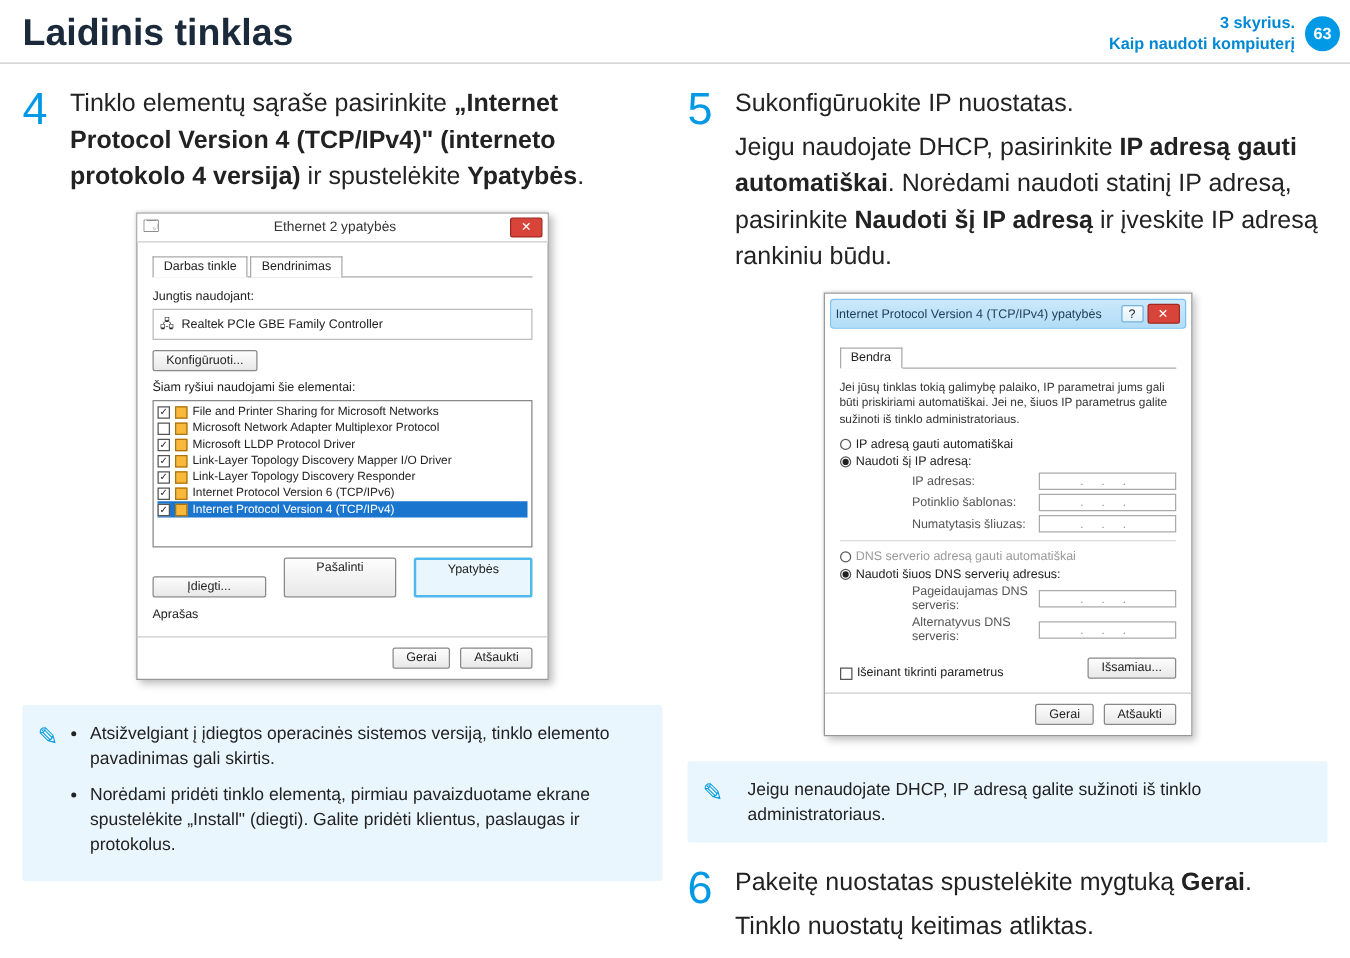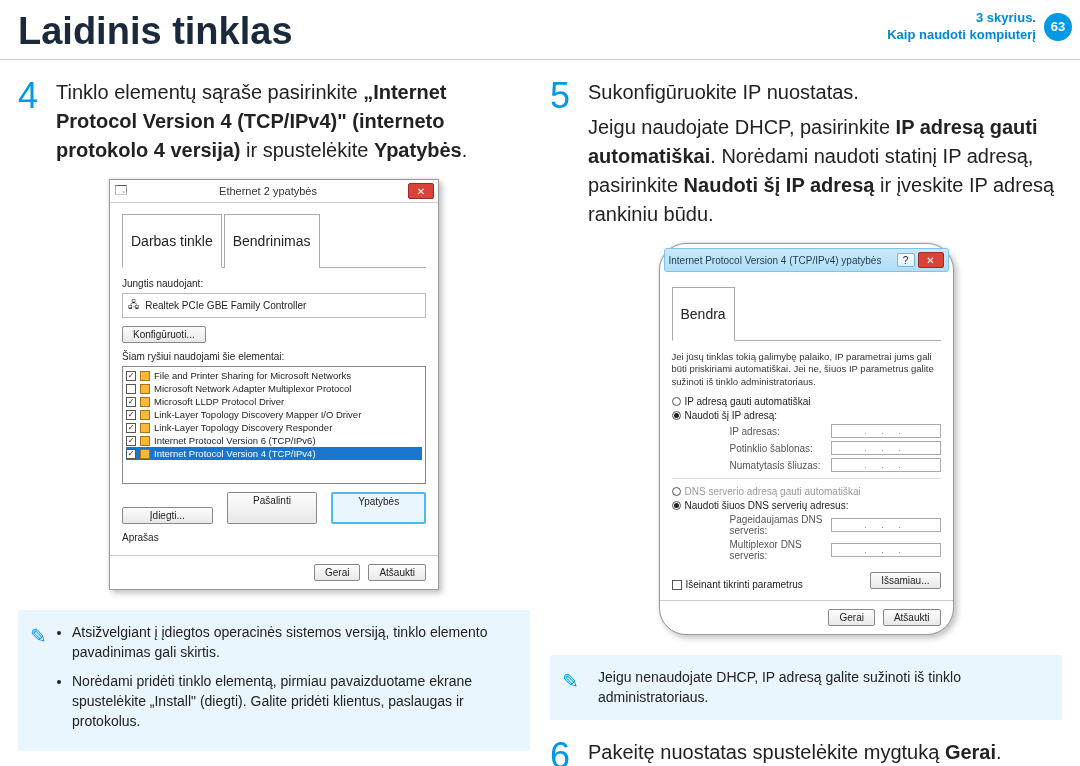--- a/index.html
+++ b/index.html
@@ -1,38 +1,38 @@
 <!DOCTYPE html>
 <html><head>
 <meta charset="utf-8">
 <style>
   * { box-sizing: border-box; margin: 0; padding: 0; }
   body { font-family: Arial, "Segoe UI", sans-serif; width: 1080px; height: 766px; background: #fff; position: relative; }
   .header { display: flex; align-items: flex-start; justify-content: space-between; padding: 10px 8px 0 18px; }
-  .title { font-size: 38px; font-weight: bold; color: #1a2a3a; }
+  .title { font-size: 30px; font-weight: bold; color: #1a2a3a; }
   .hdr-right { display: flex; align-items: center; gap: 8px; color: #0088d4; font-size: 13px; font-weight: bold; }
   .hdr-text { text-align: right; line-height: 1.3; }
   .page-circle { width: 28px; height: 28px; border-radius: 50%; background: #0099e5; color: #fff; display: flex; align-items: center; justify-content: center; font-size: 13px; font-weight: bold; }
   .divider { border-top: 1px solid #ccc; margin: 6px 0 18px 0; }
   .columns { display: flex; gap: 20px; padding: 0 18px; }
   .col { flex: 1; }
   .step { display: flex; gap: 10px; margin-bottom: 14px; }
   .step-num { font-size: 36px; color: #0099e5; font-weight: normal; line-height: 1; min-width: 28px; }
   .step-body { font-size: 20px; color: #222; line-height: 1.45; }
   .step-body b { font-weight: bold; }
   .dialog { border: 1px solid #999; background: #fff; box-shadow: 3px 3px 6px rgba(0,0,0,.25), -1px -1px 2px rgba(0,0,0,.08); margin: 10px auto 20px; font-size: 10px; font-family: "Segoe UI", Tahoma, sans-serif; color: #222; }
   .dlg1 { width: 330px; }
-  .dlg2 { width: 295px; border-radius: 27px; }
+  .dlg2 { width: 295px; }
   .dlg-titlebar { background: #fff; border-bottom: 1px solid #ccc; display: flex; align-items: center; justify-content: space-between; padding: 3px 4px; }
   .dlg-title { flex: 1; text-align: center; font-size: 11px; color: #333; }
   .dlg-icon { width: 14px; height: 14px; font-size: 12px; display: flex; align-items: center; justify-content: center; }
   .dlg-close { background: #d9443a; color: #fff; width: 26px; height: 16px; border: 1px solid #a02a22; display: flex; align-items: center; justify-content: center; font-size: 10px; border-radius: 2px; }
   .dlg-body { padding: 10px 12px; }
   .tabs { display: flex; border-bottom: 1px solid #aaa; gap: 2px; margin-bottom: 10px; }
-  .tab { border: 1px solid #aaa; border-bottom: none; padding: 18px 8px; background: #fff; font-size: 14px; position: relative; top: 1px; }
+  .tab { border: 1px solid #aaa; border-bottom: none; padding: 2px 8px; background: #fff; font-size: 10px; position: relative; top: 1px; }
   .tab.active { background: #fff; border-bottom: 1px solid #fff; }
   .lbl { font-size: 10px; margin: 6px 0 4px 0; }
   .field-row { display: flex; align-items: center; gap: 6px; border: 1px solid #bbb; padding: 3px 5px; margin-bottom: 8px; background: #fff; }
   .btn { border: 1px solid #888; background: linear-gradient(#fdfdfd,#e8e8e8); padding: 2px 10px; font-size: 10px; border-radius: 2px; }
   .btn-row { display: flex; justify-content: flex-end; gap: 6px; margin-top: 6px; }
   .listbox { border: 1px solid #888; height: 118px; overflow: hidden; padding: 2px 3px; background: #fff; }
   .li { display: flex; align-items: center; gap: 4px; font-size: 9.5px; white-space: nowrap; padding: 1px 0; }
   .li.sel { background: #1a75cf; color: #fff; }
   .cb { width: 10px; height: 10px; border: 1px solid #555; display: inline-flex; align-items: center; justify-content: center; font-size: 8px; background: #fff; color: #222; }
   .li .ic { width: 10px; height: 10px; background: #f9b83a; border: 1px solid #a87310; }
@@ -211,21 +211,21 @@
             </div>
           <div class="form-row">
               <span class="radio checked"></span>
               <span>Naudoti šiuos DNS serverių adresus:</span>
             </div>
           <div class="form-row" style="padding-left:14px;">
               <span class="flbl">Pageidaujamas DNS serveris:</span>
               <span class="ip-input">. . .</span>
             </div>
           <div class="form-row" style="padding-left:14px;">
-              <span class="flbl">Multiplexor DNS serveris:</span>
+              <span class="flbl">Alternatyvus DNS serveris:</span>
               <span class="ip-input">. . .</span>
             </div>
         </div>
         <div style="display:flex;justify-content:space-between;align-items:center;margin-top:10px;gap:24px;">
           <div class="chk-row">
               <span class="cb"></span>
               <span>Išeinant tikrinti parametrus</span>
             </div>
           <span class="btn">Išsamiau...</span>
         </div>

